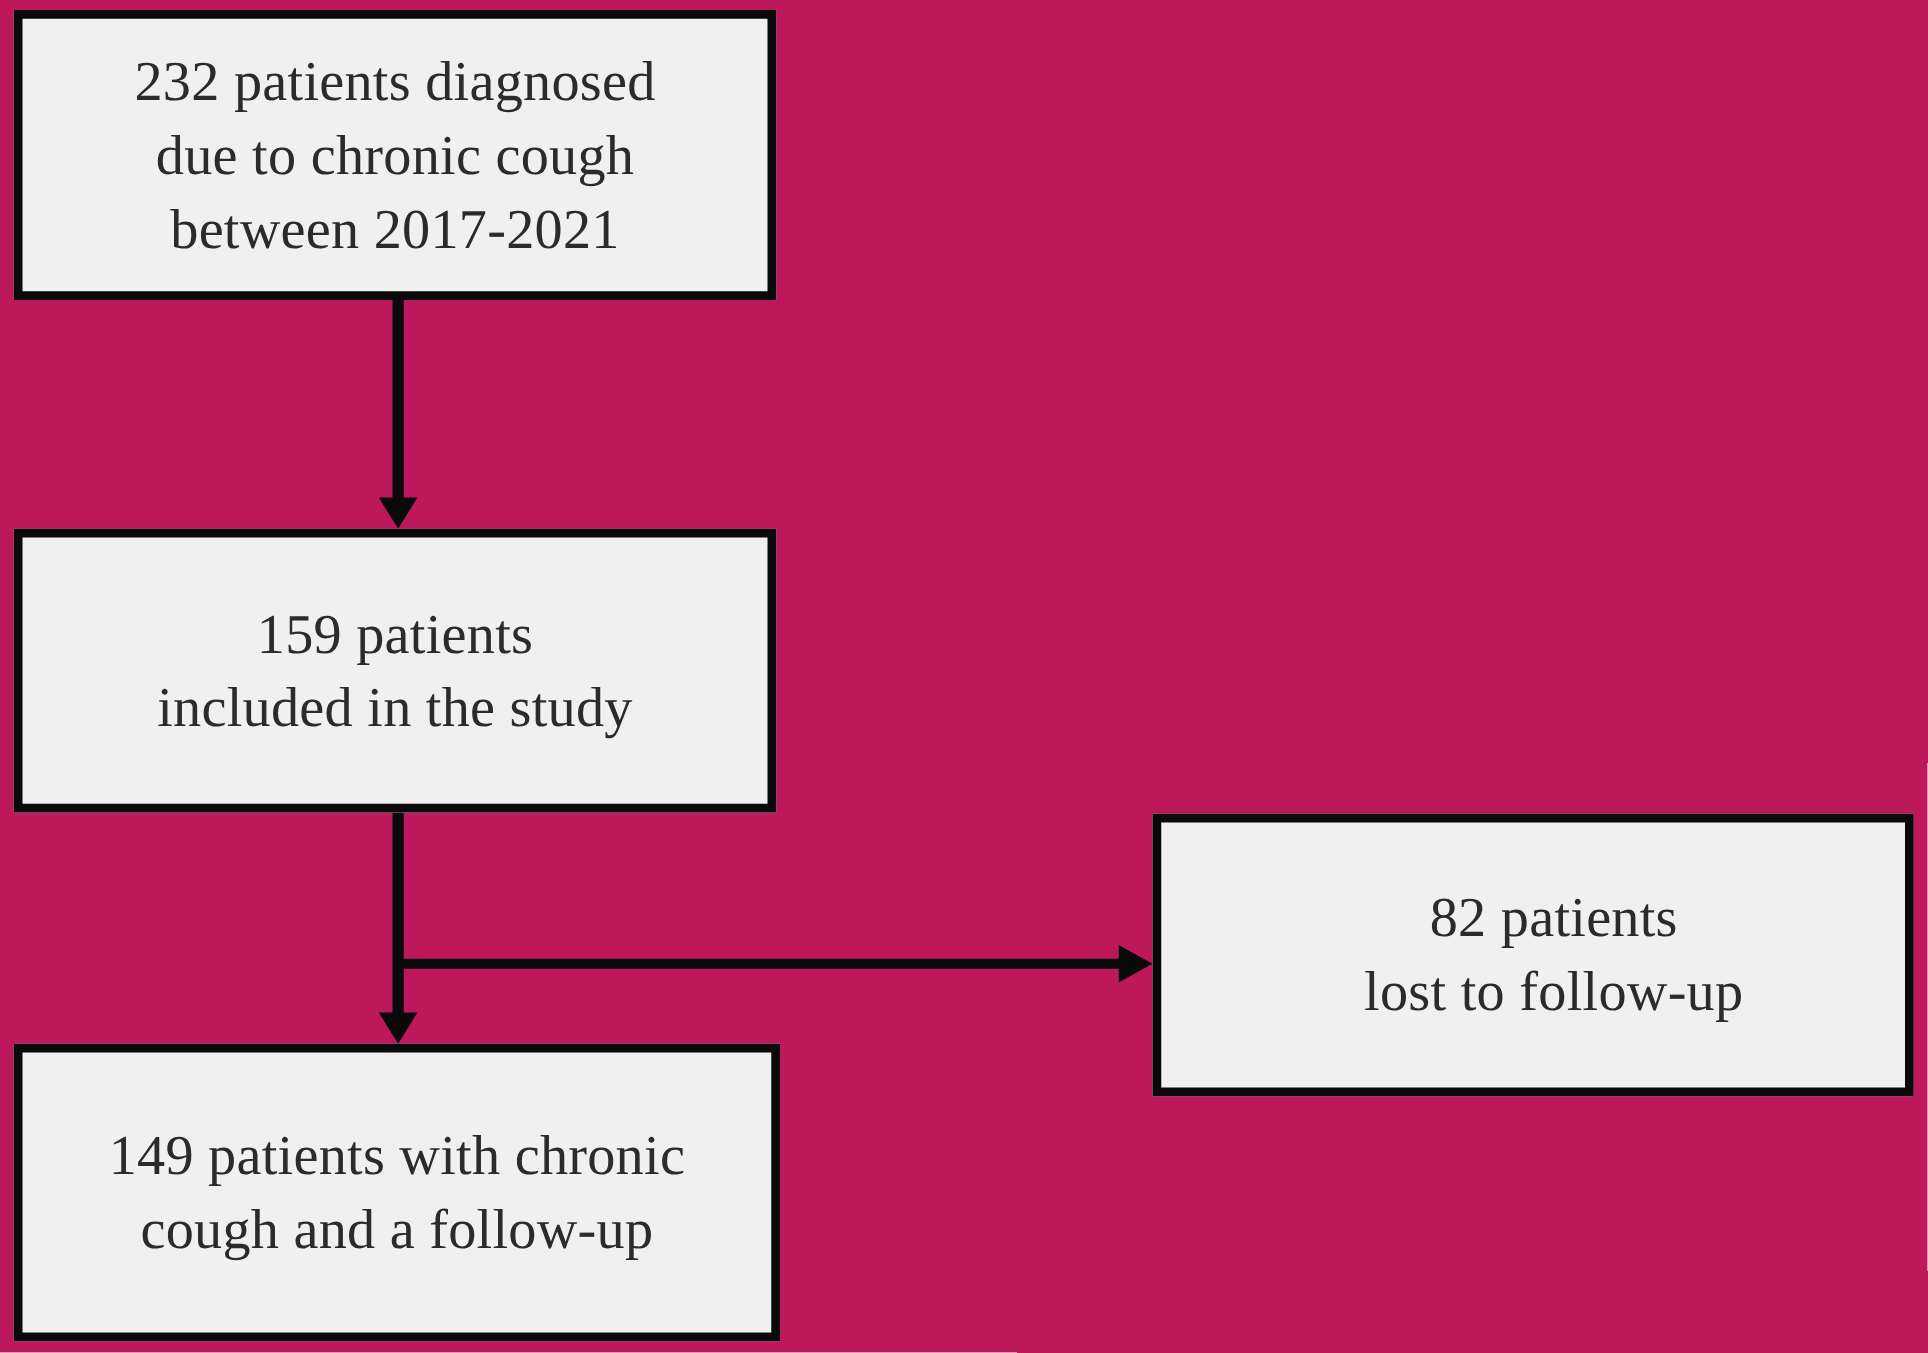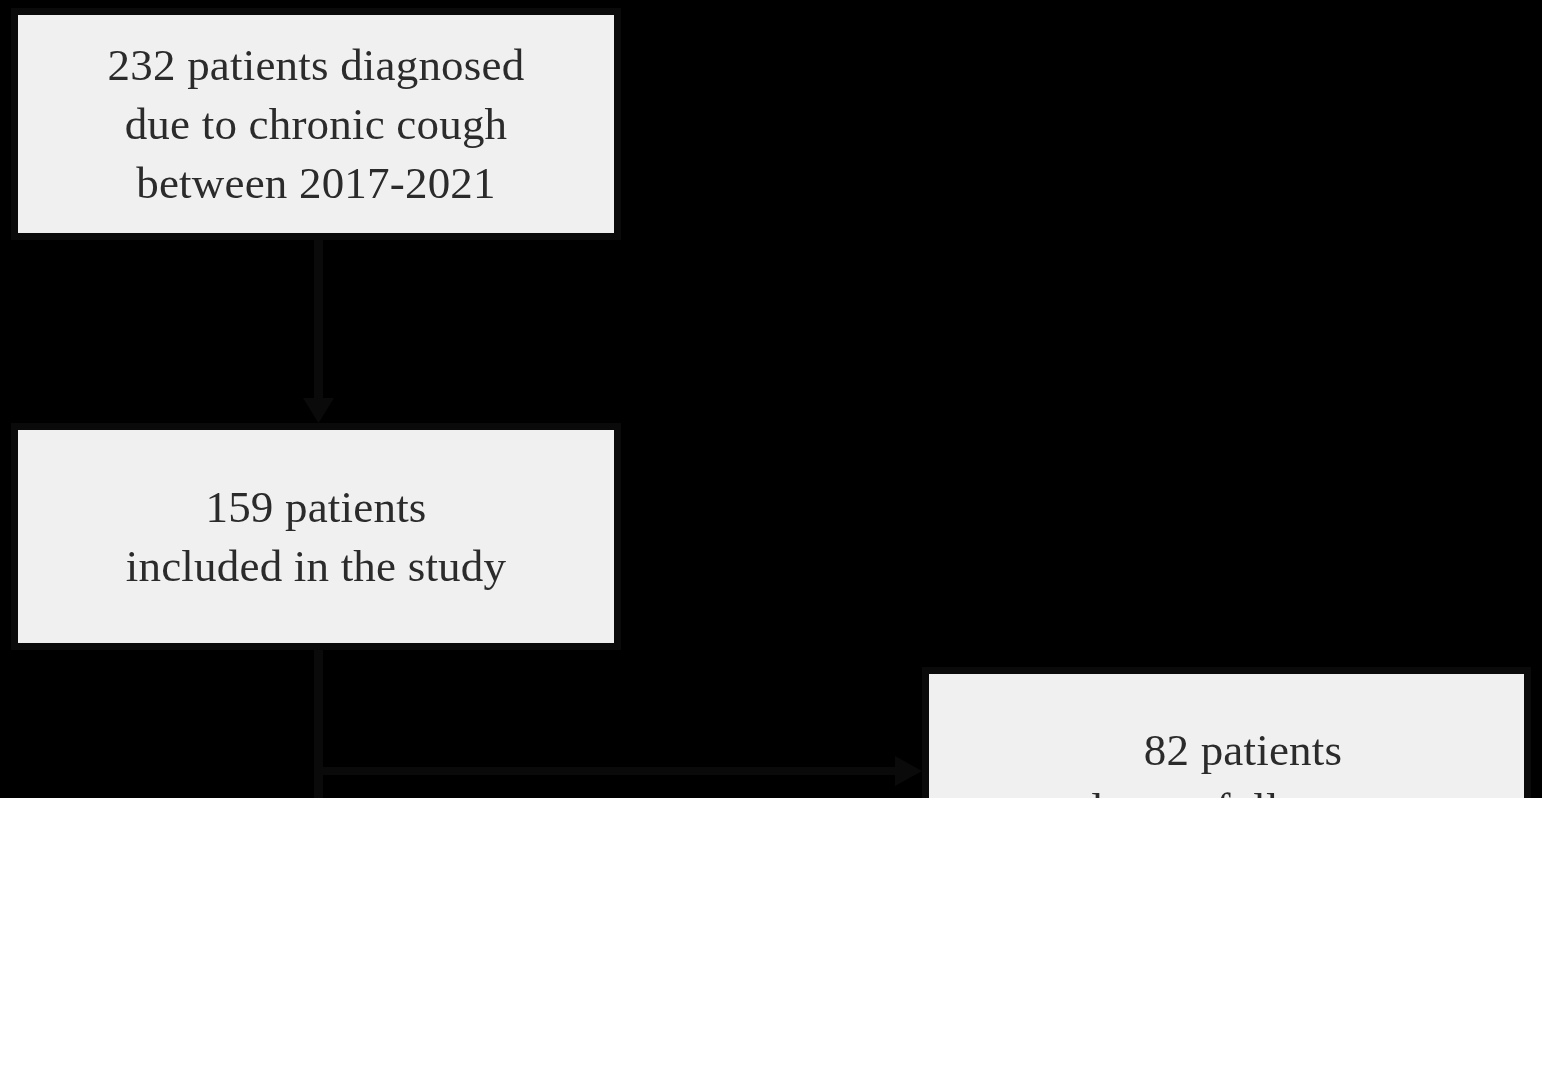--- a/index.html
+++ b/index.html
@@ -7,22 +7,22 @@
     margin: 0;
     padding: 0;
     background: #ffffff;
   }
   body {
     font-family: "Liberation Serif", "DejaVu Serif", serif;
   }
   #flow-canvas {
     position: relative;
     width: 1542px;
-    height: 798px;
-    background: #000000;
+    height: 1082px;
+    background: #be185d;
     overflow: hidden;
   }
   .node-box {
     position: absolute;
     box-sizing: border-box;
     background: #f0f0f0;
     border: 7px solid #0a0a0a;
     display: flex;
     align-items: center;
     justify-content: center;
@@ -34,21 +34,21 @@
     color: #2b2b2b;
     text-align: center;
     white-space: pre-line;
     letter-spacing: 0.2px;
     padding: 0 14px;
   }
   
   #box-screened   { left: 11px;  top: 8px;   width: 610px; height: 232px; }
   #box-included   { left: 11px;  top: 423px; width: 610px; height: 227px; }
   #box-followup   { left: 11px;  top: 835px; width: 613px; height: 238px; }
-  #box-lost       { left: 922px; top: 667px; width: 609px; height: 226px; padding-left: 33px; }
+  #box-lost       { left: 922px; top: 651px; width: 609px; height: 226px; padding-left: 33px; }
 
   
   .edge-svg {
     position: absolute;
     left: 0;
     top: 0;
     width: 1542px;
     height: 1082px;
     pointer-events: none;
   }
@@ -85,14 +85,18 @@
   <div class="node-box" id="box-included">
     <div class="node-text">159 patients
 included in the study</div>
   </div>
 
   <div class="node-box" id="box-lost">
     <div class="node-text">82 patients
 lost to follow-up</div>
   </div>
 
+  <div class="node-box" id="box-followup">
+    <div class="node-text">149 patients with chronic
+cough and a follow-up</div>
+  </div>
 
 </div>
 
 </body></html>

